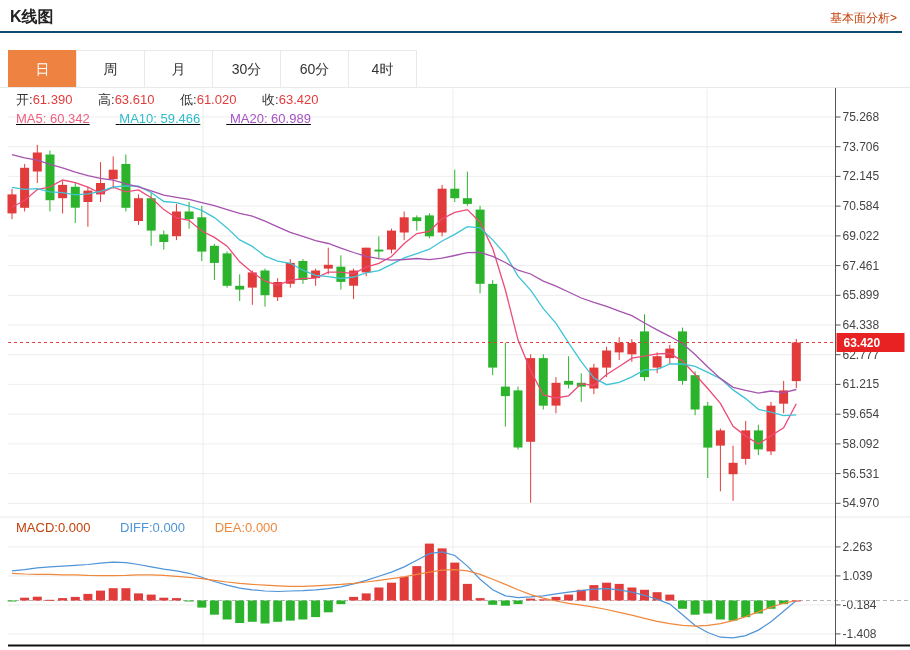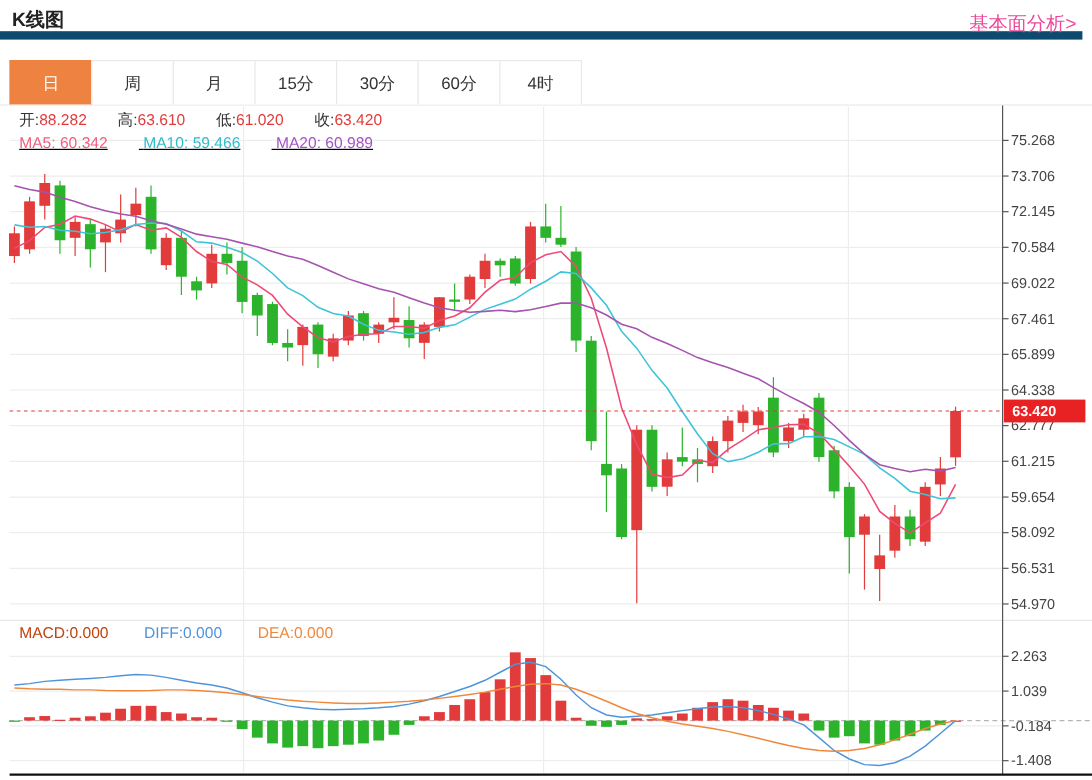--- a/index.html
+++ b/index.html
@@ -1,21 +1,21 @@
 <!DOCTYPE html>
 <html><head>
 <meta charset="utf-8">
 <style>
   html,body{margin:0;padding:0;background:#fff;width:910px;height:650px;overflow:hidden;
     font-family:"Liberation Sans",sans-serif;}
   #page{position:relative;width:910px;height:650px;background:#fff;}
   
-  .header{position:absolute;top:0;left:0;width:902px;height:33px;border-bottom:7px solid #0c4a6e;box-sizing:border-box;}
+  .header{position:absolute;top:0;left:0;width:902px;height:33px;border-bottom:2px solid #0c4a6e;box-sizing:border-box;}
   .title{position:absolute;left:10px;top:7px;font-size:16px;font-weight:bold;color:#222;}
-  .fund-link{position:absolute;right:5px;top:10px;font-size:16px;color:#ec4899;cursor:pointer;text-decoration:none;}
+  .fund-link{position:absolute;right:5px;top:10px;font-size:12px;color:#c2410c;cursor:pointer;text-decoration:none;}
   
   .tabbar{position:absolute;top:50px;left:0;width:910px;height:38px;border-bottom:1px solid #e9e9e9;box-sizing:border-box;}
   .tab{position:relative;float:left;width:69px;height:37px;line-height:37px;text-align:center;
     font-size:14px;color:#333;background:#fff;border:1px solid #e9e9e9;border-bottom:none;
     box-sizing:border-box;margin-left:-1px;cursor:pointer;}
   .tab:first-child{margin-left:8px;}
   .tab.active{background:#ee8341;border-color:#ee8341;color:#fff;}
   
   #chart{position:absolute;left:0;top:0;width:910px;height:650px;}
   
@@ -42,21 +42,20 @@
 
   <div class="header">
     <span class="title">K线图</span>
     <a class="fund-link">基本面分析&gt;</a>
   </div>
 
   <div class="tabbar">
     <div class="tab active">日</div>
     <div class="tab">周</div>
     <div class="tab">月</div>
-    <div class="tab">15分</div>
     <div class="tab">30分</div>
     <div class="tab">60分</div>
     <div class="tab">4时</div>
   </div>
 
   <svg id="chart" xmlns="http://www.w3.org/2000/svg" viewBox="0 0 910 650" width="910" height="650">
       <line x1="203" y1="89" x2="203" y2="644" stroke="#ededed"></line>
       <line x1="453" y1="89" x2="453" y2="644" stroke="#ededed"></line>
       <line x1="707" y1="89" x2="707" y2="644" stroke="#ededed"></line>
       <line x1="8" y1="117.0" x2="835.5" y2="117.0" stroke="#ededed"></line>
@@ -310,21 +309,21 @@
       <rect x="766.5" y="600.5" width="9" height="8.3" fill="#2bb32b"></rect>
       <rect x="779.1" y="600.5" width="9" height="3.6" fill="#2bb32b"></rect>
       <rect x="791.8" y="600.5" width="9" height="1.0" fill="#e23b3b"></rect>
       <polyline points="12.0,570.9 24.6,569.7 37.3,567.8 50.0,566.9 62.6,566.1 75.3,565.4 87.9,564.5 100.5,563.1 113.2,562.1 125.9,562.6 138.5,564.5 151.2,566.9 163.8,569.2 176.5,570.9 189.1,573.3 201.8,577.3 214.4,581.5 227.1,585.1 239.7,588.2 252.3,589.8 265.0,591.0 277.7,591.5 290.3,591.0 302.9,590.6 315.6,589.8 328.3,588.7 340.9,586.8 353.6,583.9 366.2,580.4 378.9,576.3 391.5,572.1 404.2,566.9 416.8,560.2 429.4,553.6 442.1,551.9 454.8,555.5 467.4,566.1 480.1,579.2 492.7,589.8 505.4,595.8 518.0,597.7 530.6,596.9 543.3,595.8 556.0,593.9 568.6,592.2 581.3,590.6 593.9,589.1 606.6,588.7 619.2,589.8 631.9,592.2 644.5,595.3 657.1,599.3 669.8,604.1 682.5,614.7 695.1,625.4 707.8,632.5 720.4,637.2 733.1,637.9 745.7,635.6 758.4,630.1 771.0,621.8 783.6,611.2 796.3,600.5 " fill="none" stroke="#4f94d9" stroke-width="1.2"></polyline>
       <polyline points="12.0,573.3 24.6,574.0 37.3,574.4 50.0,574.4 62.6,574.9 75.3,574.9 87.9,575.4 100.5,575.6 113.2,575.6 125.9,575.4 138.5,574.9 151.2,574.9 163.8,575.4 176.5,576.3 189.1,577.3 201.8,578.7 214.4,580.4 227.1,582.0 239.7,583.4 252.3,584.4 265.0,585.1 277.7,585.8 290.3,586.3 302.9,586.3 315.6,585.8 328.3,585.1 340.9,584.4 353.6,583.4 366.2,582.0 378.9,580.4 391.5,578.7 404.2,576.8 416.8,574.4 429.4,572.1 442.1,570.2 454.8,569.7 467.4,570.9 480.1,574.4 492.7,579.2 505.4,584.4 518.0,589.8 530.6,594.6 543.3,598.1 556.0,601.0 568.6,603.3 581.3,605.2 593.9,607.1 606.6,609.5 619.2,612.3 631.9,615.2 644.5,618.3 657.1,621.3 669.8,623.7 682.5,625.4 695.1,626.1 707.8,625.4 720.4,623.7 733.1,620.6 745.7,616.6 758.4,611.9 771.0,607.1 783.6,603.3 796.3,600.5 " fill="none" stroke="#f0883c" stroke-width="1.2"></polyline>
       <line x1="835.5" y1="88" x2="835.5" y2="645" stroke="#555"></line>
       <line x1="8" y1="645.5" x2="910" y2="645.5" stroke="#111" stroke-width="2"></line>
     </svg>
 
   <div class="legend lg-ohlc">
-    <span class="pair"><span class="lbl">开:</span><span class="val-red">88.282</span></span>
+    <span class="pair"><span class="lbl">开:</span><span class="val-red">61.390</span></span>
     <span class="pair"><span class="lbl">高:</span><span class="val-red">63.610</span></span>
     <span class="pair"><span class="lbl">低:</span><span class="val-red">61.020</span></span>
     <span class="pair"><span class="lbl">收:</span><span class="val-red">63.420</span></span>
   </div>
 
   <div class="legend lg-ma">
     <span class="ma5">MA5: 60.342</span>
     <span class="ma10">MA10: 59.466</span>
     <span class="ma20">MA20: 60.989</span>
   </div>

